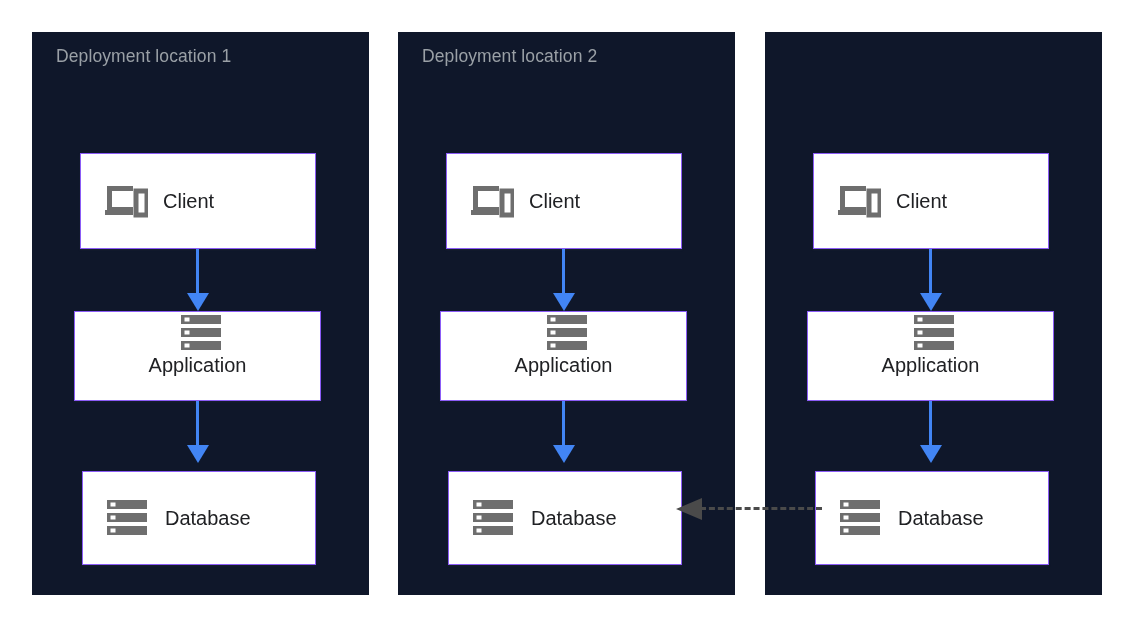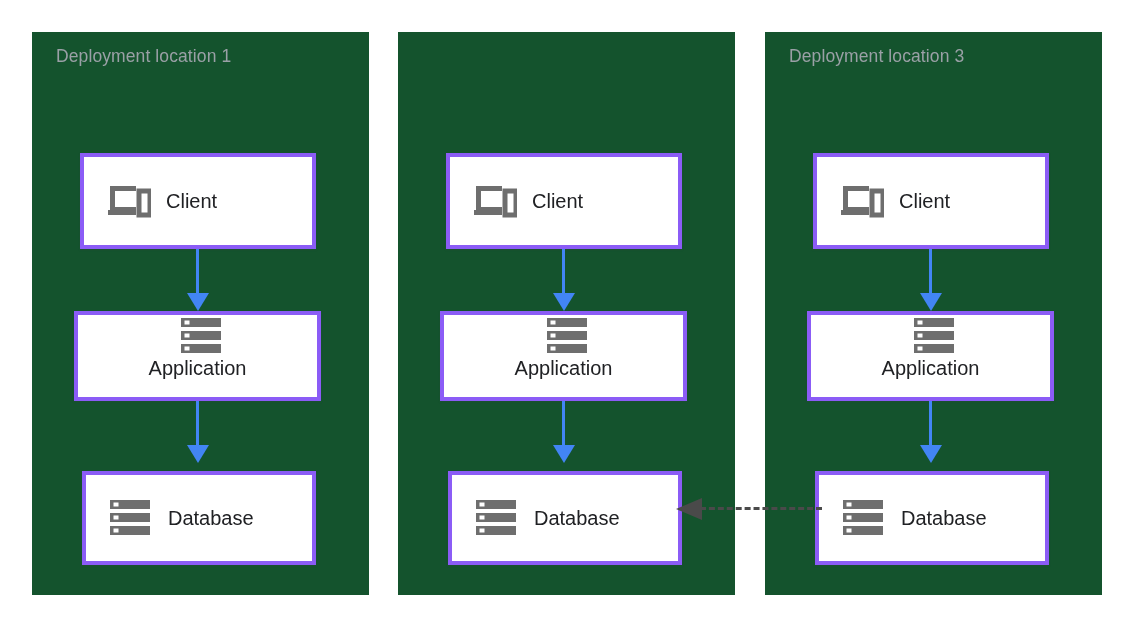--- a/index.html
+++ b/index.html
@@ -19,21 +19,21 @@
     position: absolute;
     left: 0; top: 0;
     width: 1134px;
     height: 628px;
     background: #ffffff;
   }
 
   
   .panel {
     position: absolute;
-    background: #14532d;
+    background: #0f172a;
     top: 32px;
     height: 563px;
     width: 337px;
   }
   .panel-1 { left: 32px; }
   .panel-2 { left: 398px; }
   .panel-3 { left: 765px; }
 
   .panel-title {
     position: absolute;
@@ -42,21 +42,21 @@
     font-size: 17.5px;
     color: #9AA0A6;
     letter-spacing: 0.1px;
     white-space: nowrap;
   }
 
   
   .node {
     position: absolute;
     background: #ffffff;
-    border: 4px solid #8b5cf6;
+    border: 1px solid #8b5cf6;
     box-shadow: 0 1px 2px rgba(60,64,67,0.22);
     display: flex;
     align-items: center;
     box-sizing: border-box;
   }
   .node-client   { left: 48px;  top: 121px; width: 236px; height: 96px; }
   .node-app      { left: 42px;  top: 279px; width: 247px; height: 90px; flex-direction: column; }
   .node-db       { left: 50px;  top: 431px; width: 234px; height: 94px; margin-top: 8px; }
 
   .node-icon {
@@ -183,20 +183,21 @@
           <rect x="4.5" y="16.5" width="5" height="4" fill="#ffffff"></rect>
           <rect x="1" y="27" width="40" height="9" fill="#6E6E6E"></rect>
           <rect x="4.5" y="29.5" width="5" height="4" fill="#ffffff"></rect>
         </svg>
       </span>
       <span class="node-label">Database</span>
     </div>
   </div>
 
   <div class="panel panel-2">
+    <div class="panel-title">Deployment location 2</div>
 
     <div class="node node-client">
       <span class="node-icon">
         <svg width="44" height="36" viewBox="0 0 44 36" xmlns="http://www.w3.org/2000/svg">
           <path d="M3 3 h26 v5 H8 v16 h21 v5 H3 Z" fill="#6E6E6E"></path>
           <rect x="1" y="27" width="28" height="5" fill="#6E6E6E"></rect>
           <rect x="32" y="8" width="11" height="24" fill="none" stroke="#6E6E6E" stroke-width="5"></rect>
         </svg>
       </span>
       <span class="node-label">Client</span>
@@ -235,21 +236,20 @@
           <rect x="4.5" y="16.5" width="5" height="4" fill="#ffffff"></rect>
           <rect x="1" y="27" width="40" height="9" fill="#6E6E6E"></rect>
           <rect x="4.5" y="29.5" width="5" height="4" fill="#ffffff"></rect>
         </svg>
       </span>
       <span class="node-label">Database</span>
     </div>
   </div>
 
   <div class="panel panel-3">
-    <div class="panel-title">Deployment location 3</div>
 
     <div class="node node-client">
       <span class="node-icon">
         <svg width="44" height="36" viewBox="0 0 44 36" xmlns="http://www.w3.org/2000/svg">
           <path d="M3 3 h26 v5 H8 v16 h21 v5 H3 Z" fill="#6E6E6E"></path>
           <rect x="1" y="27" width="28" height="5" fill="#6E6E6E"></rect>
           <rect x="32" y="8" width="11" height="24" fill="none" stroke="#6E6E6E" stroke-width="5"></rect>
         </svg>
       </span>
       <span class="node-label">Client</span>

